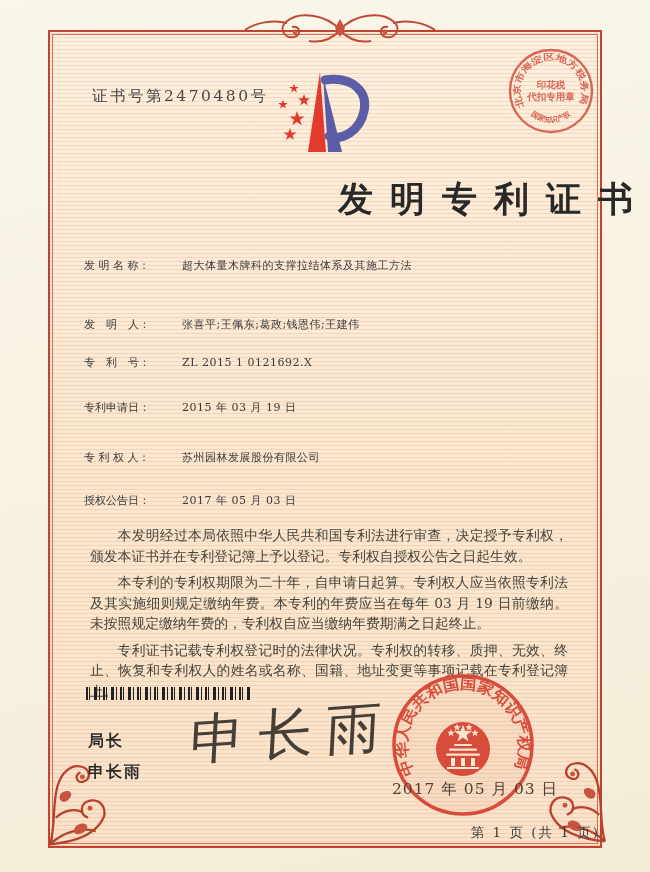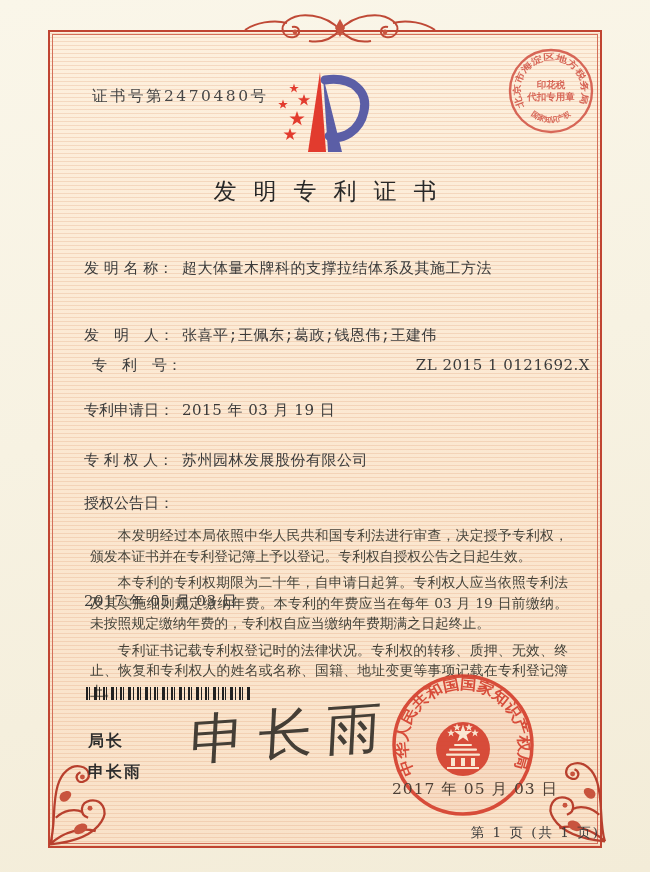--- a/index.html
+++ b/index.html
@@ -20,27 +20,27 @@
     content:"";position:absolute;inset:2px;border:1px solid #d4705a;pointer-events:none;
   }
   .orn{position:absolute;z-index:2;}
   .orn-top{left:233px;top:11px;width:214px;height:40px;}
   .orn-bl{left:42px;top:738px;width:96px;height:114px;}
   .orn-br{left:517px;top:735px;width:96px;height:114px;transform:scaleX(-1);}
 
   .cert-no{position:absolute;left:92px;top:86px;font-size:15.5px;letter-spacing:2.5px;color:#474747;z-index:2;}
   .logo{position:absolute;left:268px;top:66px;width:106px;height:102px;z-index:2;}
   .title{
-    position:absolute;left:0;right:0;top:176px;text-align:center;z-index:2;
-    font-size:23px;font-weight:400;letter-spacing:17px;text-indent:17px;color:#282828;
-  }
-  .row{position:absolute;left:84px;right:60px;display:flex;font-size:15px;color:#3b3b3b;z-index:2;line-height:1.25;}
+    position:absolute;left:0;right:0;top:176px;text-align:right;z-index:2;
+    font-size:35px;font-weight:700;letter-spacing:17px;text-indent:17px;color:#282828;
+  }
+  .row{position:absolute;left:84px;right:60px;display:flex;font-size:11px;color:#3b3b3b;z-index:2;line-height:1.25;}
   .row .lbl{flex:0 0 98px;white-space:nowrap;}
   .row .val{flex:1;letter-spacing:0.5px;}
-  .r1{top:259px;} .r2{top:328px;font-family:Liberation Mono, monospace;} .r3{top:356px;text-align:right;} .r4{top:401px;} .r5{top:451px;} .r6{top:494px;flex-direction:column;}
+  .r1{top:259px;} .r2{top:318px;} .r3{top:356px;} .r4{top:401px;} .r5{top:451px;} .r6{top:494px;}
 
   .body-text{
     position:absolute;left:84px;width:490px;top:519px;z-index:2;
     font-size:13.8px;line-height:20.5px;color:#46443b;text-align:justify;
   }
   .body-text p{margin:6px;text-indent:2em;}
 
   .barcode{
     position:absolute;left:86px;top:687px;width:165px;height:13px;z-index:2;
     background:repeating-linear-gradient(90deg,

